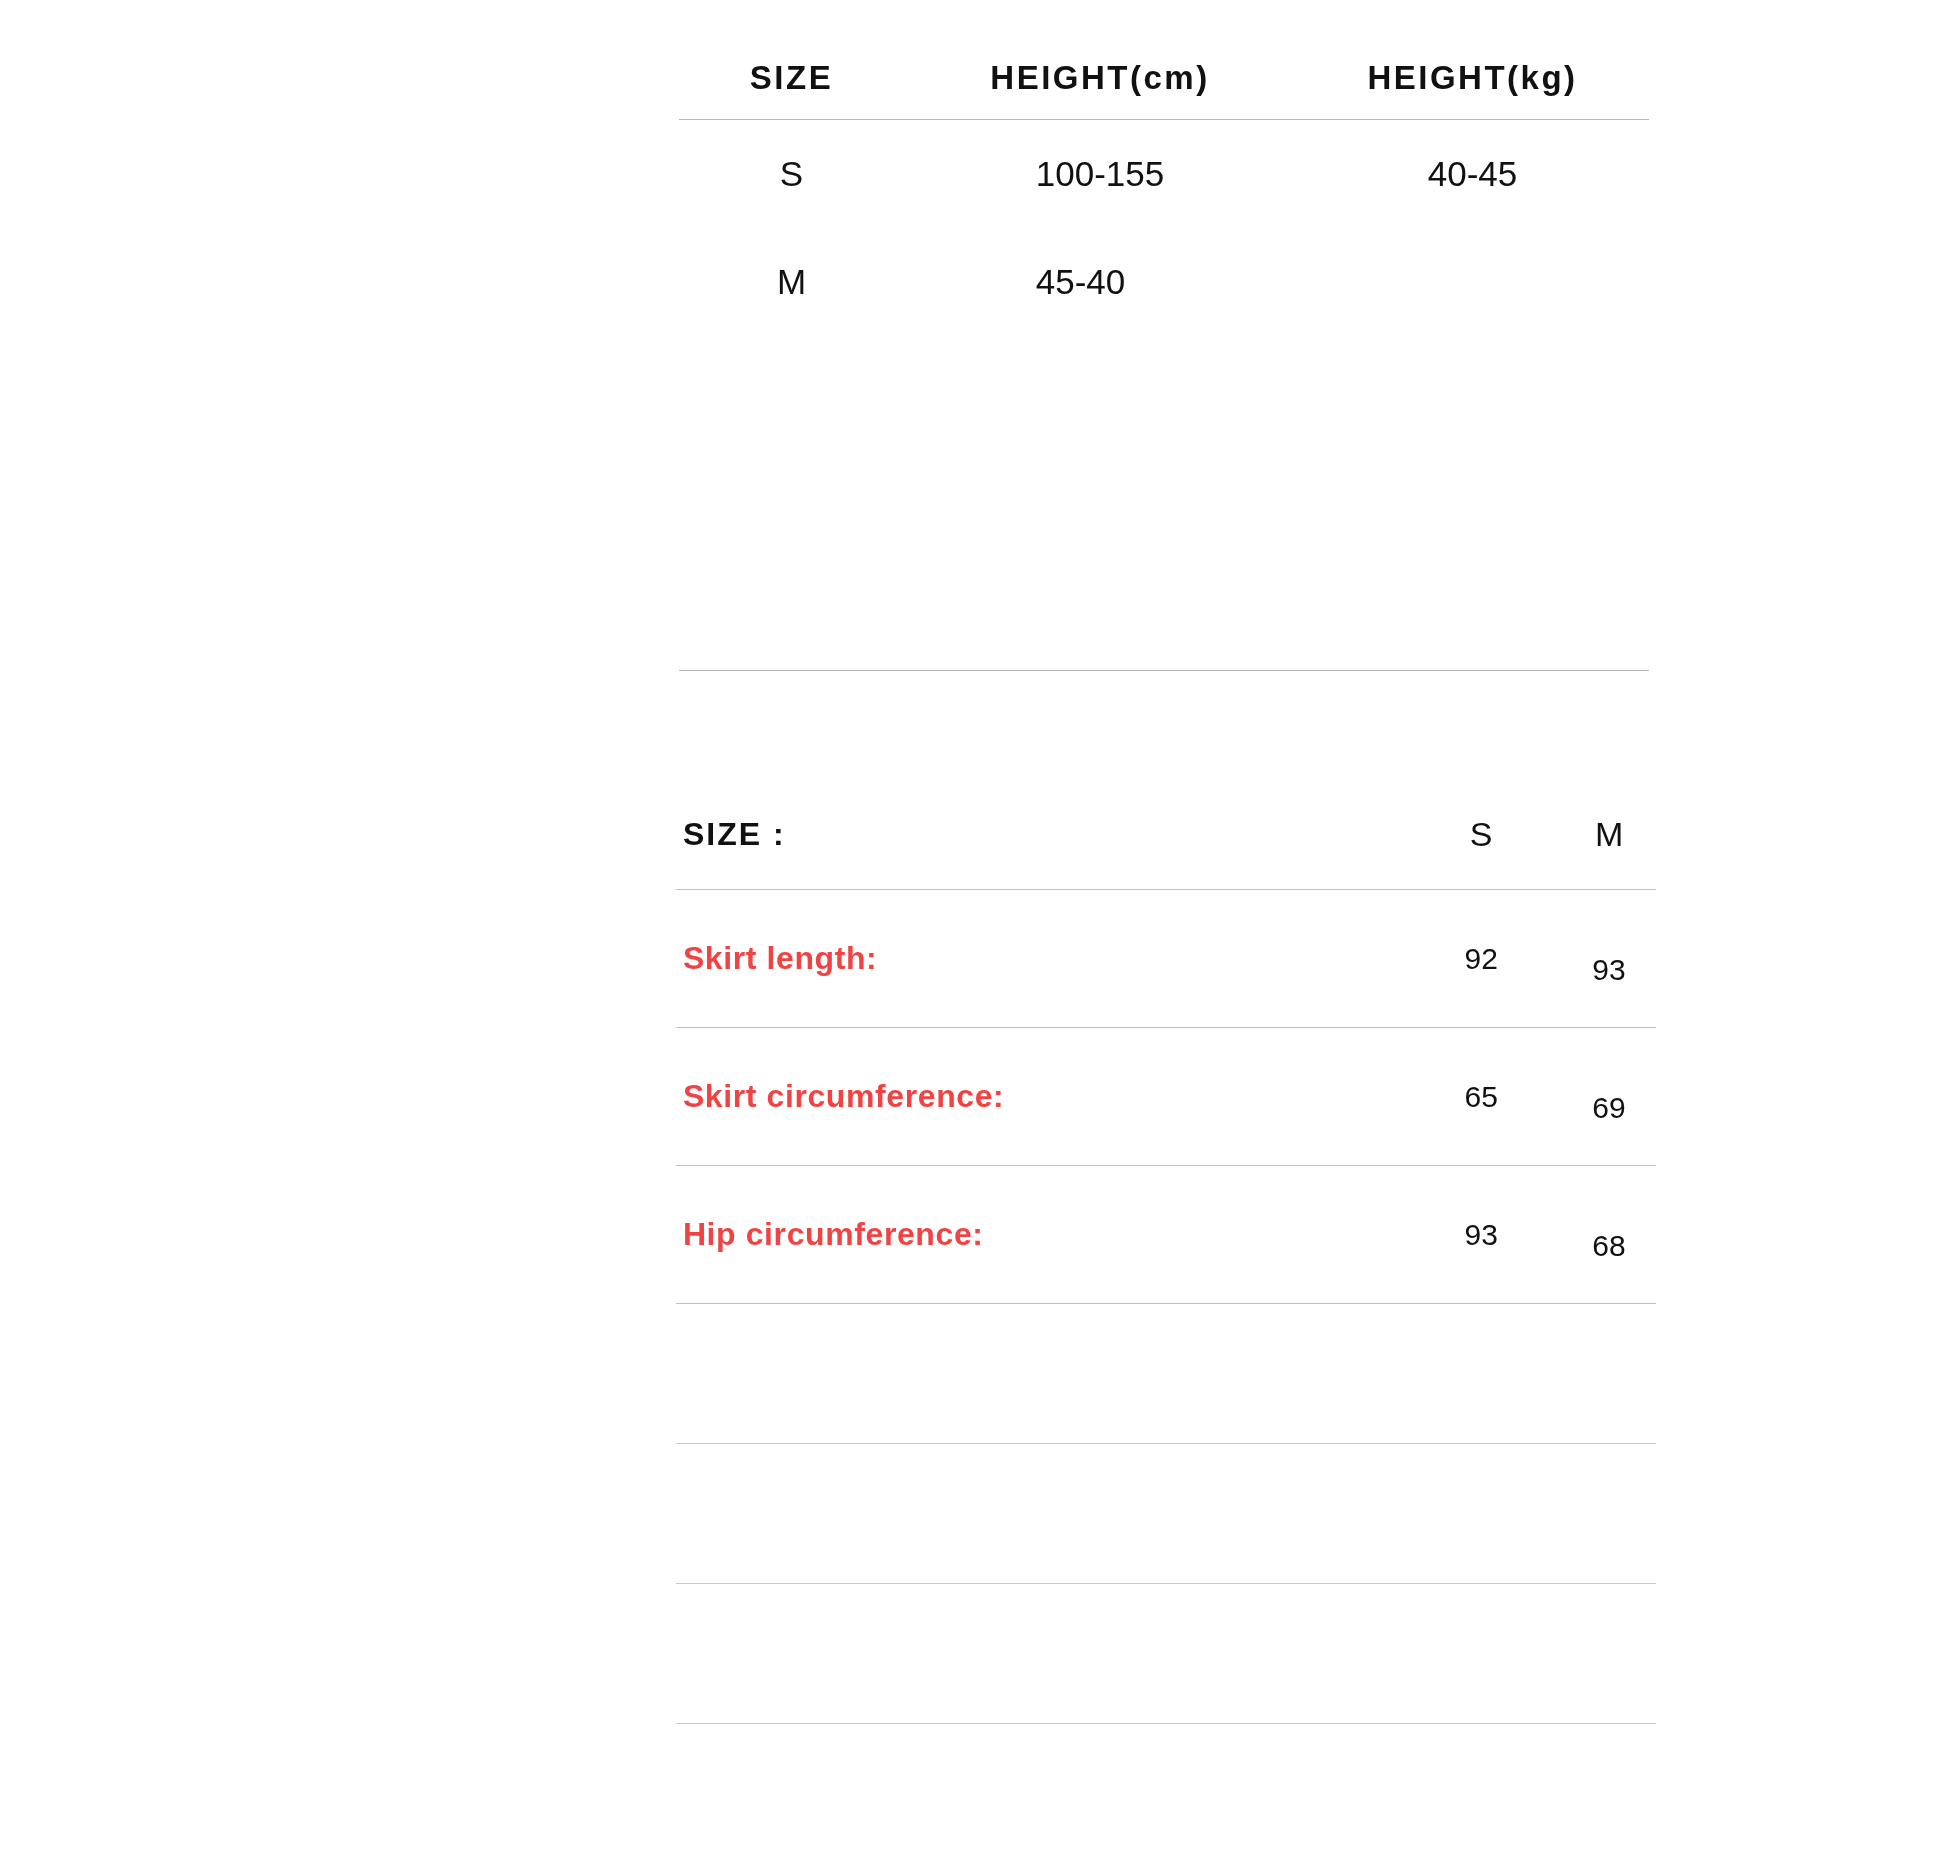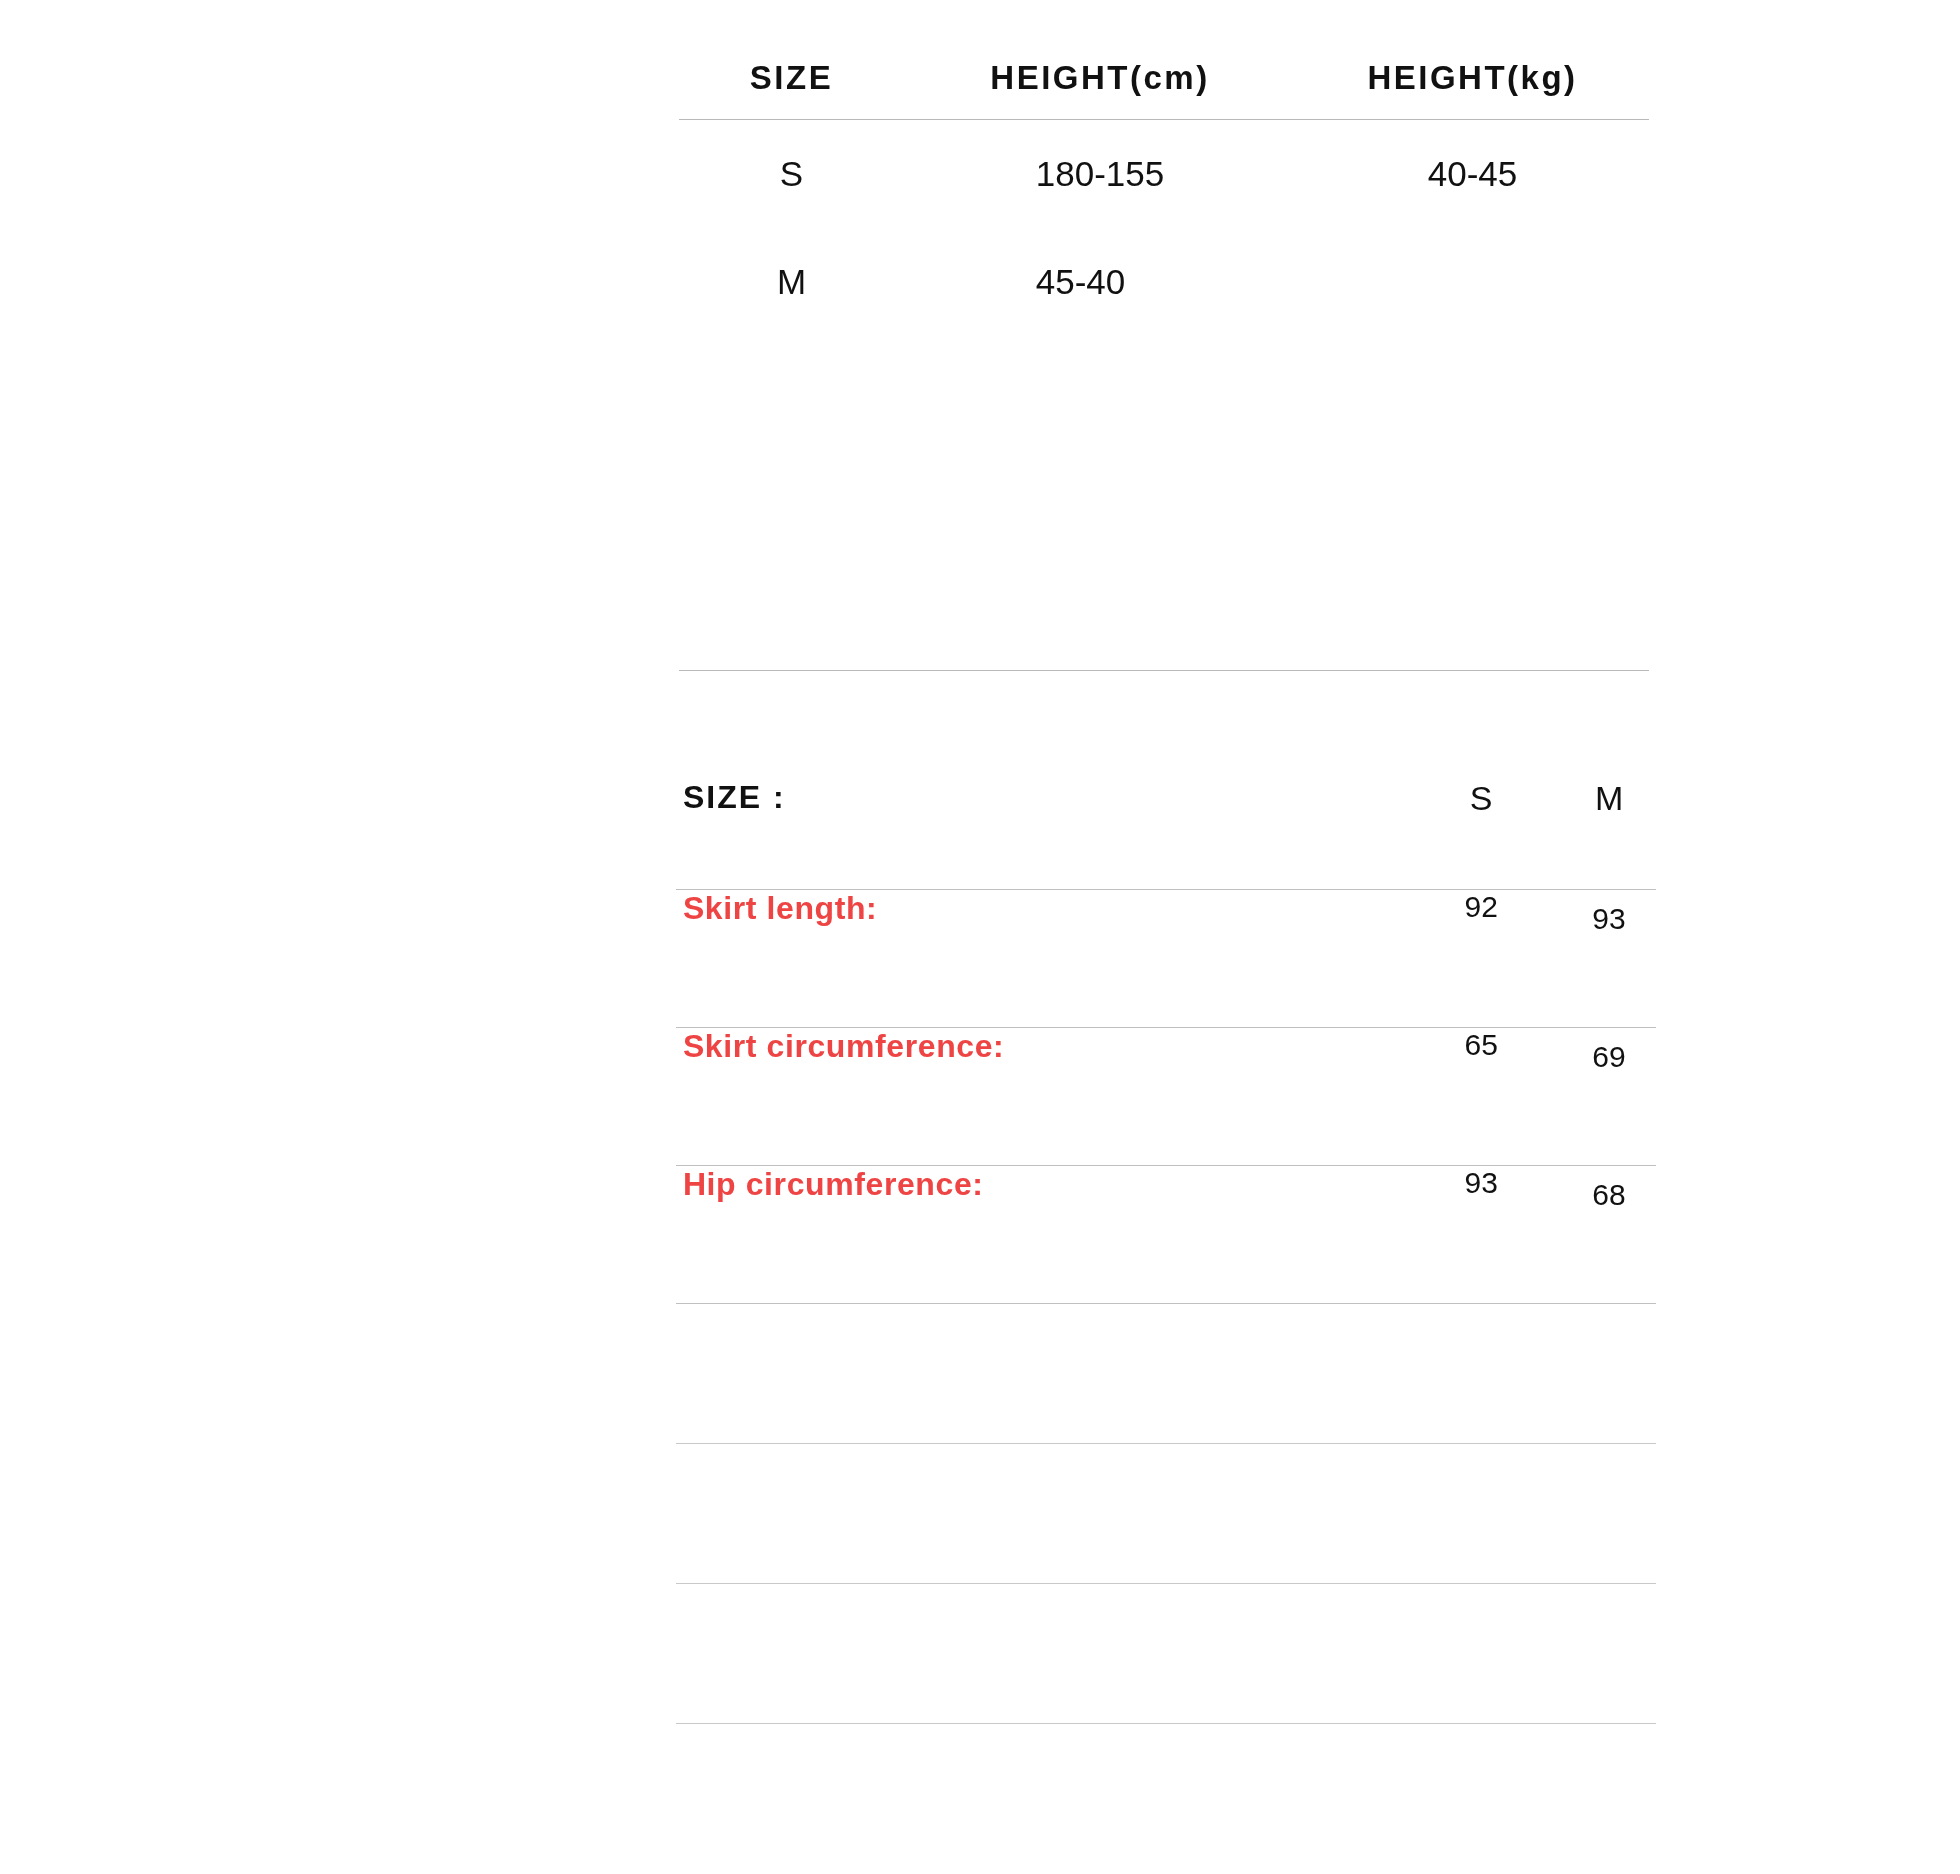--- a/index.html
+++ b/index.html
@@ -73,20 +73,21 @@
 
   
   .meas {
     position: absolute;
     left: 676px;
     top: 779px;
     width: 980px;
   }
   .meas-row {
     display: flex;
+    align-items: center;
     height: 137px;
     gap: 34px;
   }
   .meas-row.head { height: 110px; }
   .meas-label {
     width: 676px;
     font-size: 32px;
     font-weight: bold;
     letter-spacing: 0.6px;
     color: #ef4444;
@@ -137,21 +138,21 @@
     <div class="sc-header">
       <div class="th sc-col-size">SIZE</div>
       <div class="th sc-col-height">HEIGHT(cm)</div>
       <div class="th sc-col-weight">HEIGHT(kg)</div>
     </div>
 
     <div class="sc-rule"></div>
 
     <div class="sc-row">
       <div class="td sc-col-size">S</div>
-      <div class="td sc-col-height">180-155</div>
+      <div class="td sc-col-height">100-155</div>
       <div class="td sc-col-weight">40-45</div>
     </div>
 
     <div class="sc-row">
       <div class="td sc-col-size">M</div>
       <div class="td sc-col-weight">45-40</div>
     </div>
 
   </div>
 

